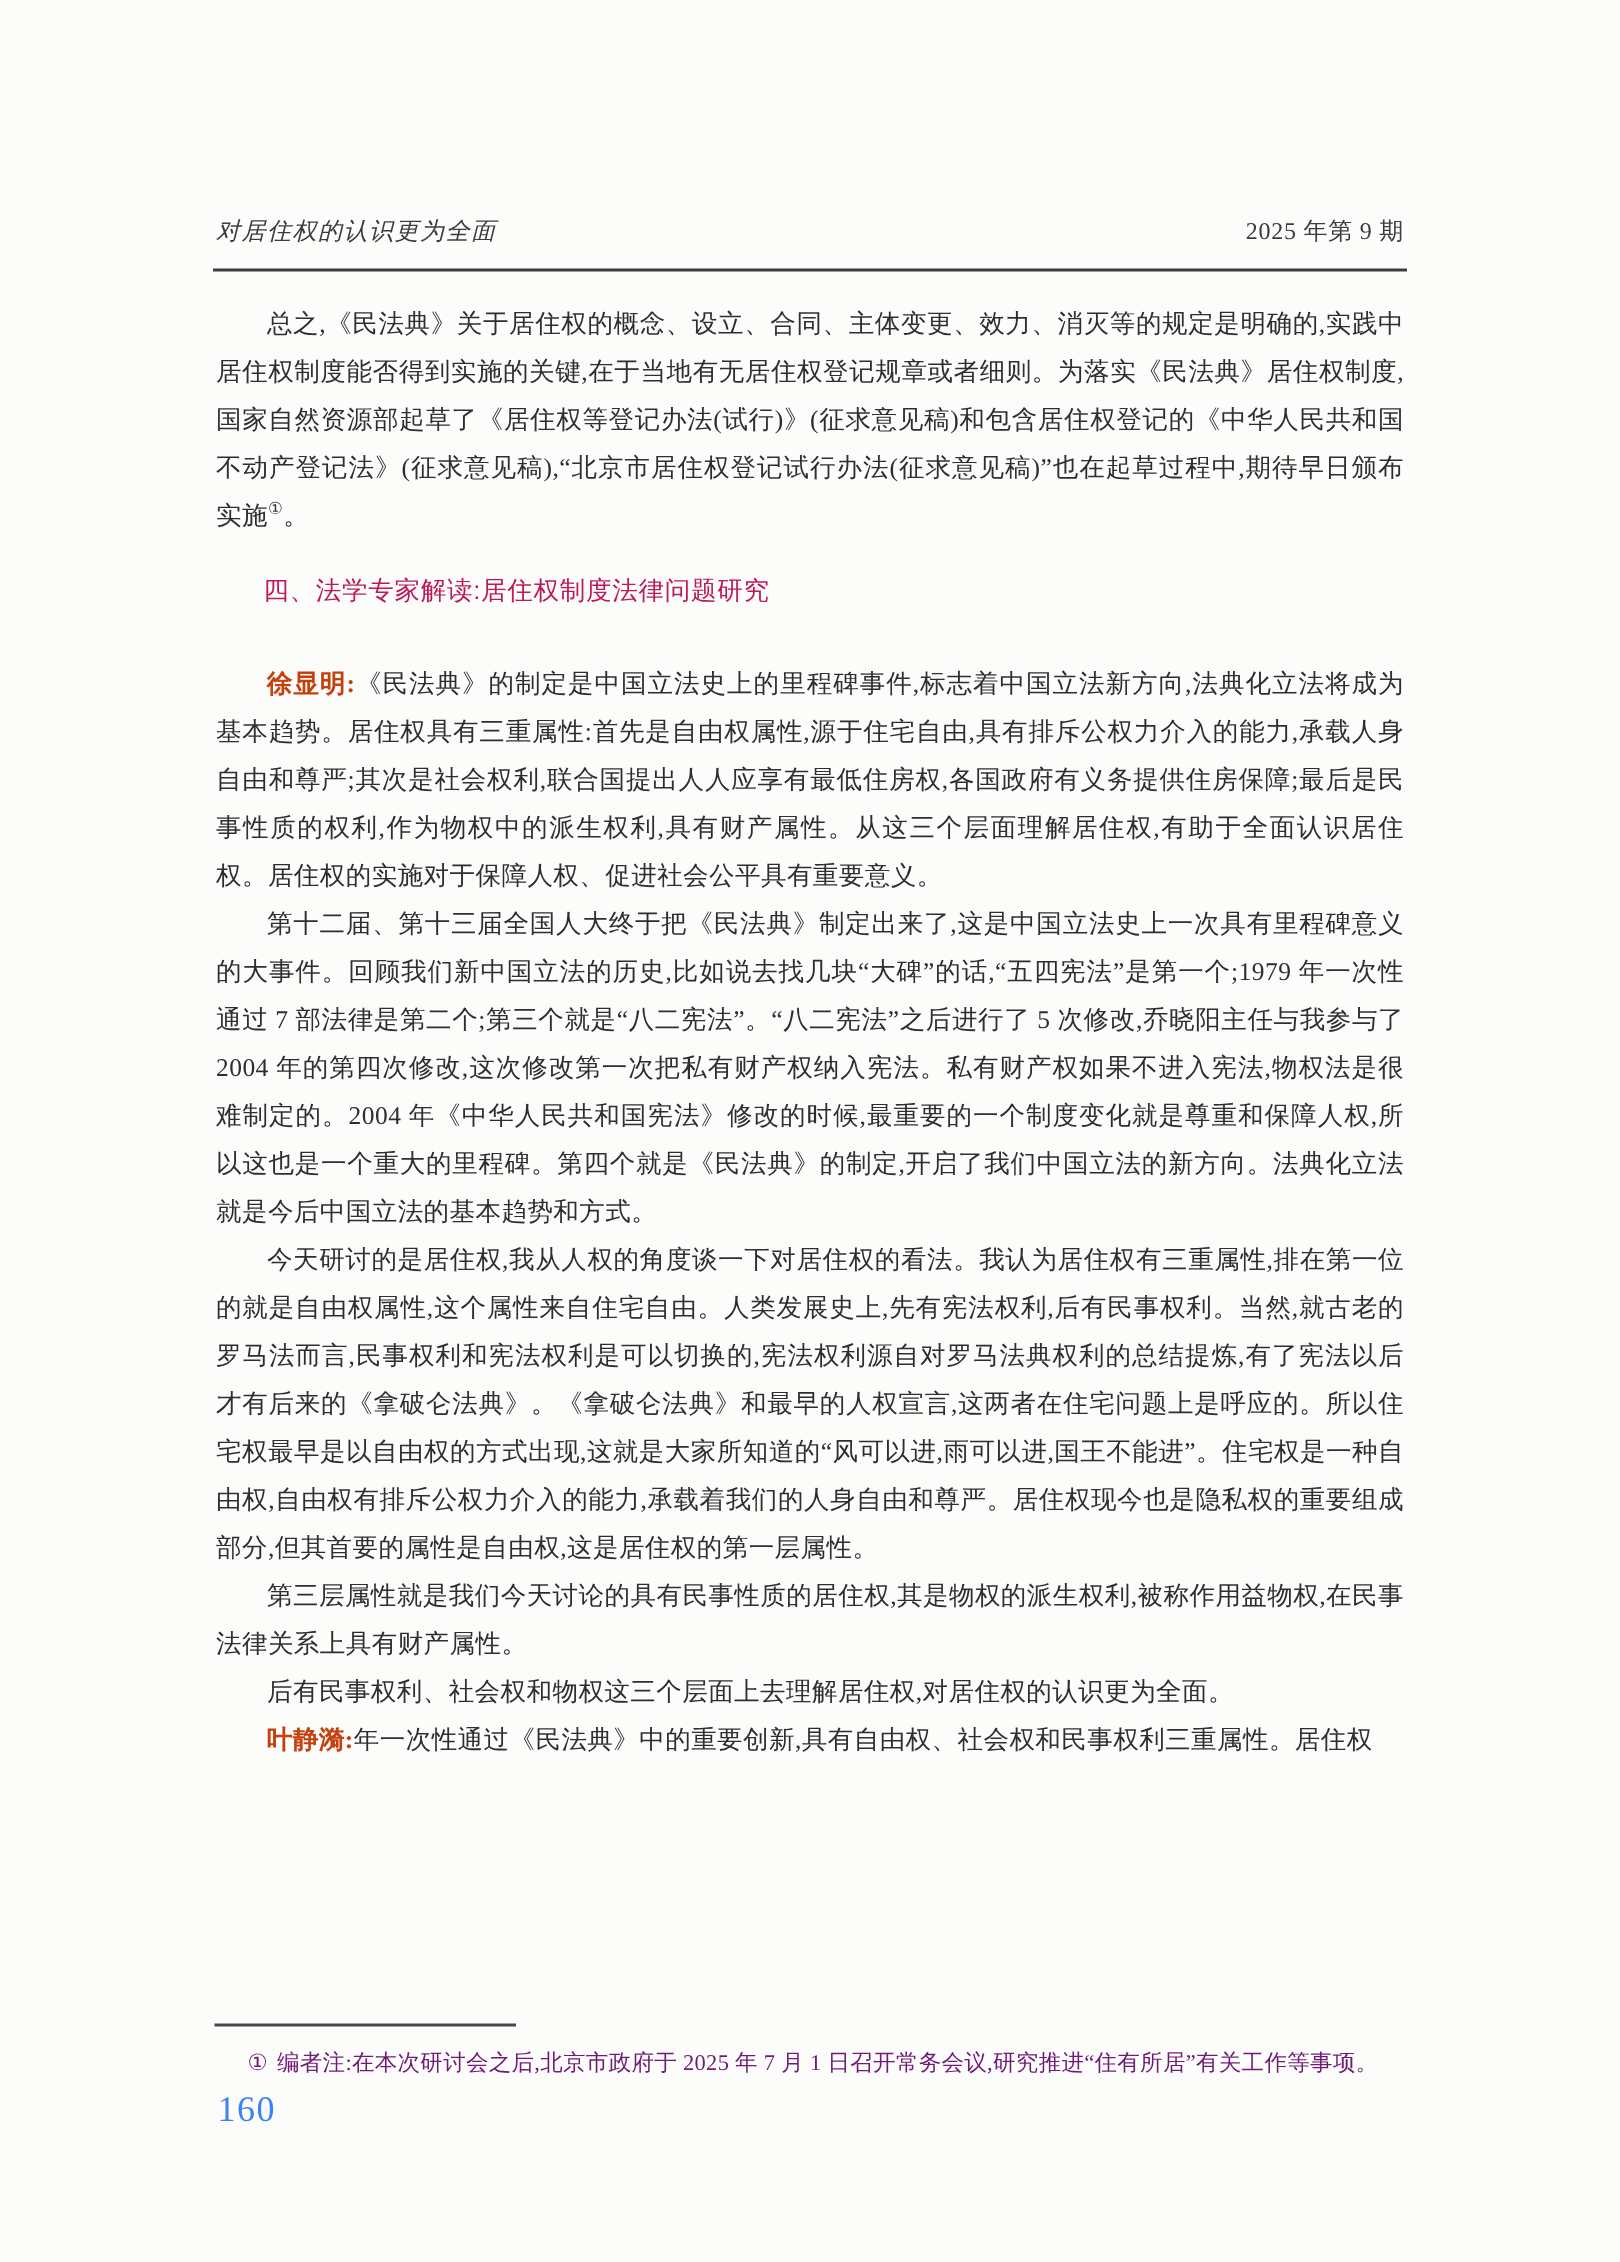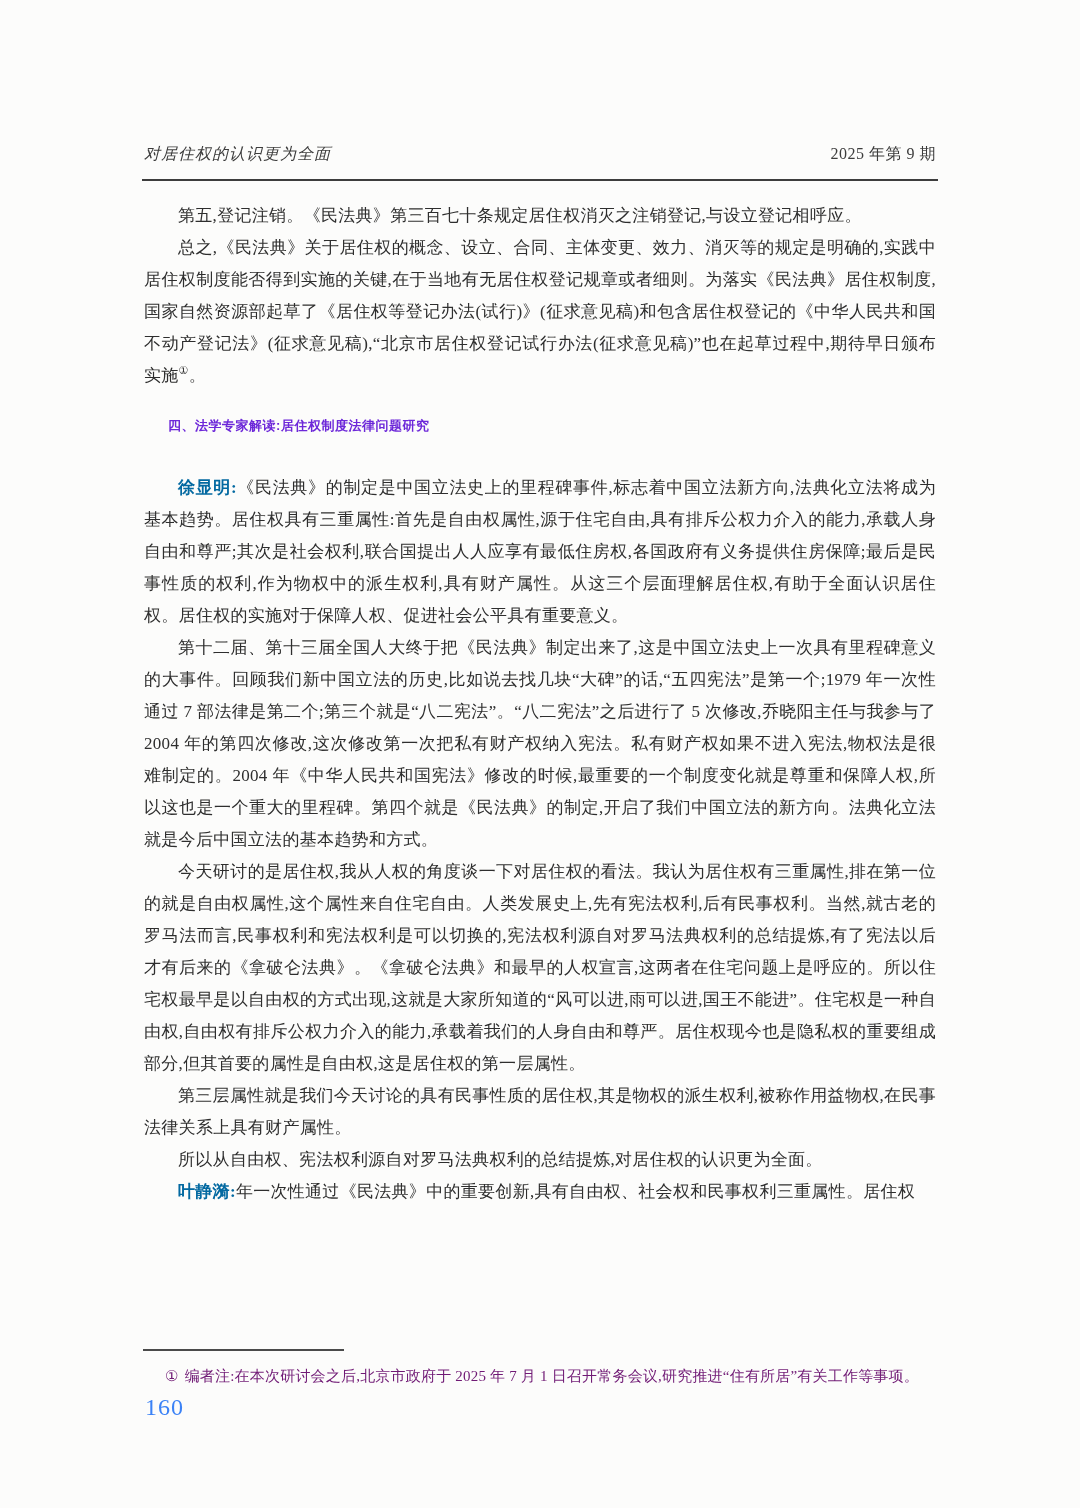--- a/index.html
+++ b/index.html
@@ -23,24 +23,24 @@
     position:absolute; top:179px; left:142px; right:142px;
     border:none; border-top:2px solid #3d3d3d; height:0;
   }
   .content {
     position:absolute; top:200px; left:144px; right:144px;
     font-size:17px; line-height:32px;
     text-align:justify; letter-spacing:0.3px;
     color:#2e2e2e;
   }
   .content p { text-indent:2em; }
-  .speaker { font-weight:bold; color:#0369a1; }
+  .speaker { font-weight:bold; color:#c2410c; }
   .section-heading {
     font-family:"Liberation Sans","DejaVu Sans",sans-serif;
-    font-weight:bold; font-size:13px; color:#6d28d9;
+    font-weight:normal; font-size:17px; color:#be185d;
     margin:18px 0 30px 0; text-indent:1.85em;
     letter-spacing:0.5px;
   }
   .fn-ref { font-size:11px; vertical-align:super; line-height:0; }
   .footnote-rule {
     position:absolute; top:1349px; left:143px; width:201px;
     border:none; border-top:2px solid #4a4a4a; height:0;
   }
   .footnote {
     position:absolute; top:1363px; left:144px; right:144px;
@@ -60,36 +60,35 @@
 
   <div class="running-head">
     <span class="title">对居住权的认识更为全面</span>
     <span class="issue">2025 年第 9 期</span>
   </div>
 
   <hr class="head-rule">
 
   <div class="content">
 
-    <p><span>第五,登记注销。《民法典》第三百七十条规定居住权消灭之注销登记,与设立登记相呼应。</span></p>
 
     <p><span>总之,《民法典》关于居住权的概念、设立、合同、主体变更、效力、消灭等的规定是明确的,实践中居住权制度能否得到实施的关键,在于当地有无居住权登记规章或者细则。为落实《民法典》居住权制度,国家自然资源部起草了《居住权等登记办法(试行)》(征求意见稿)和包含居住权登记的《中华人民共和国不动产登记法》(征求意见稿),“北京市居住权登记试行办法(征求意见稿)”也在起草过程中,期待早日颁布实施</span><sup class="fn-ref">①</sup><span>。</span></p>
 
     <h3 class="section-heading">四、法学专家解读:居住权制度法律问题研究</h3>
 
     <p><span class="speaker">徐显明:</span><span>《民法典》的制定是中国立法史上的里程碑事件,标志着中国立法新方向,法典化立法将成为基本趋势。居住权具有三重属性:首先是自由权属性,源于住宅自由,具有排斥公权力介入的能力,承载人身自由和尊严;其次是社会权利,联合国提出人人应享有最低住房权,各国政府有义务提供住房保障;最后是民事性质的权利,作为物权中的派生权利,具有财产属性。从这三个层面理解居住权,有助于全面认识居住权。居住权的实施对于保障人权、促进社会公平具有重要意义。</span></p>
 
     <p><span>第十二届、第十三届全国人大终于把《民法典》制定出来了,这是中国立法史上一次具有里程碑意义的大事件。回顾我们新中国立法的历史,比如说去找几块“大碑”的话,“五四宪法”是第一个;1979 年一次性通过 7 部法律是第二个;第三个就是“八二宪法”。“八二宪法”之后进行了 5 次修改,乔晓阳主任与我参与了 2004 年的第四次修改,这次修改第一次把私有财产权纳入宪法。私有财产权如果不进入宪法,物权法是很难制定的。2004 年《中华人民共和国宪法》修改的时候,最重要的一个制度变化就是尊重和保障人权,所以这也是一个重大的里程碑。第四个就是《民法典》的制定,开启了我们中国立法的新方向。法典化立法就是今后中国立法的基本趋势和方式。</span></p>
 
     <p><span>今天研讨的是居住权,我从人权的角度谈一下对居住权的看法。我认为居住权有三重属性,排在第一位的就是自由权属性,这个属性来自住宅自由。人类发展史上,先有宪法权利,后有民事权利。当然,就古老的罗马法而言,民事权利和宪法权利是可以切换的,宪法权利源自对罗马法典权利的总结提炼,有了宪法以后才有后来的《拿破仑法典》。《拿破仑法典》和最早的人权宣言,这两者在住宅问题上是呼应的。所以住宅权最早是以自由权的方式出现,这就是大家所知道的“风可以进,雨可以进,国王不能进”。住宅权是一种自由权,自由权有排斥公权力介入的能力,承载着我们的人身自由和尊严。居住权现今也是隐私权的重要组成部分,但其首要的属性是自由权,这是居住权的第一层属性。</span></p>
 
 
     <p><span>第三层属性就是我们今天讨论的具有民事性质的居住权,其是物权的派生权利,被称作用益物权,在民事法律关系上具有财产属性。</span></p>
 
-    <p><span>所以从自由权、宪法权利源自对罗马法典权利的总结提炼,对居住权的认识更为全面。</span></p>
+    <p><span>后有民事权利、社会权和物权这三个层面上去理解居住权,对居住权的认识更为全面。</span></p>
 
     <p><span class="speaker">叶静漪:</span><span>年一次性通过《民法典》中的重要创新,具有自由权、社会权和民事权利三重属性。居住权</span></p>
 
   </div>
 
   <hr class="footnote-rule">
 
   <div class="footnote">
     <span class="fn-marker">①</span><span>编者注:在本次研讨会之后,北京市政府于 2025 年 7 月 1 日召开常务会议,研究推进“住有所居”有关工作等事项。</span>
   </div>

